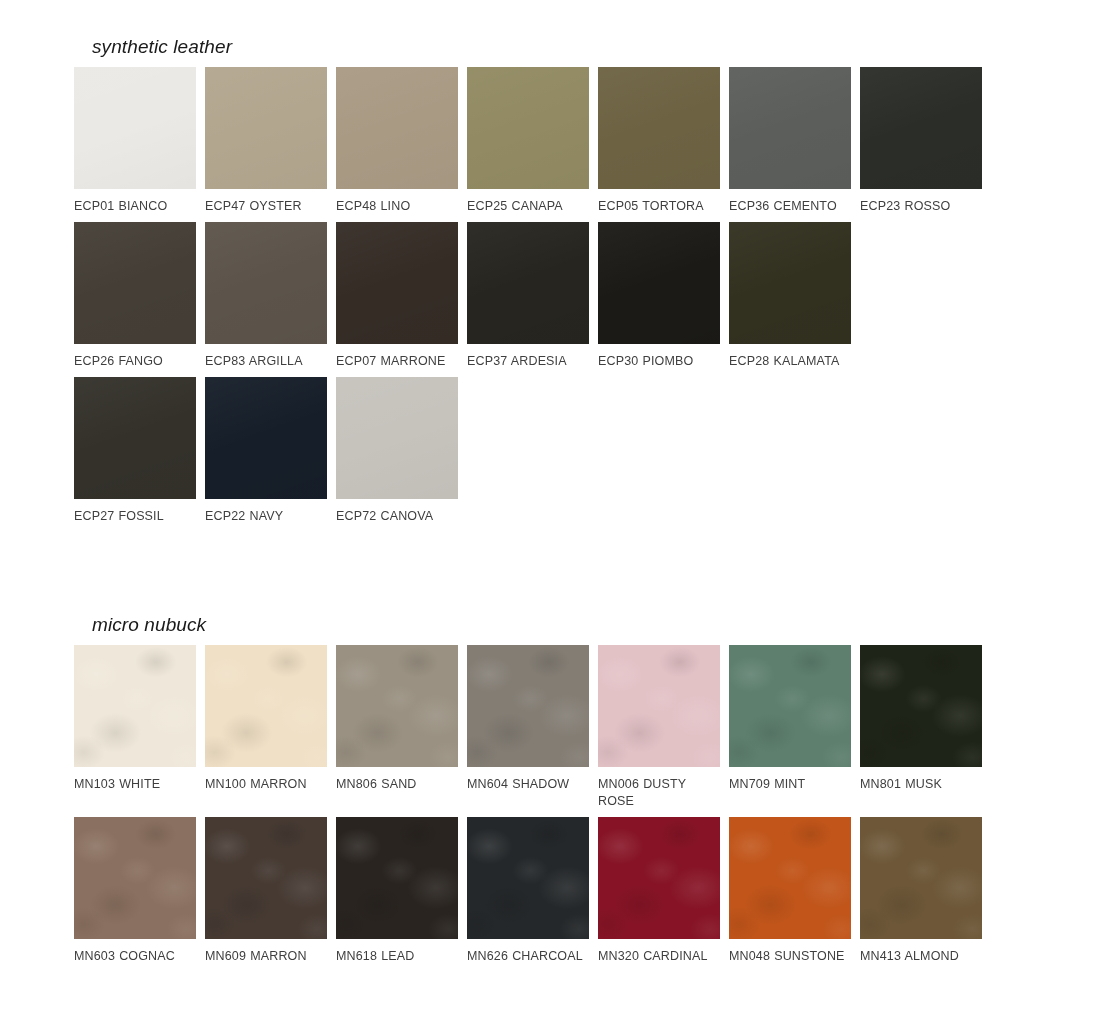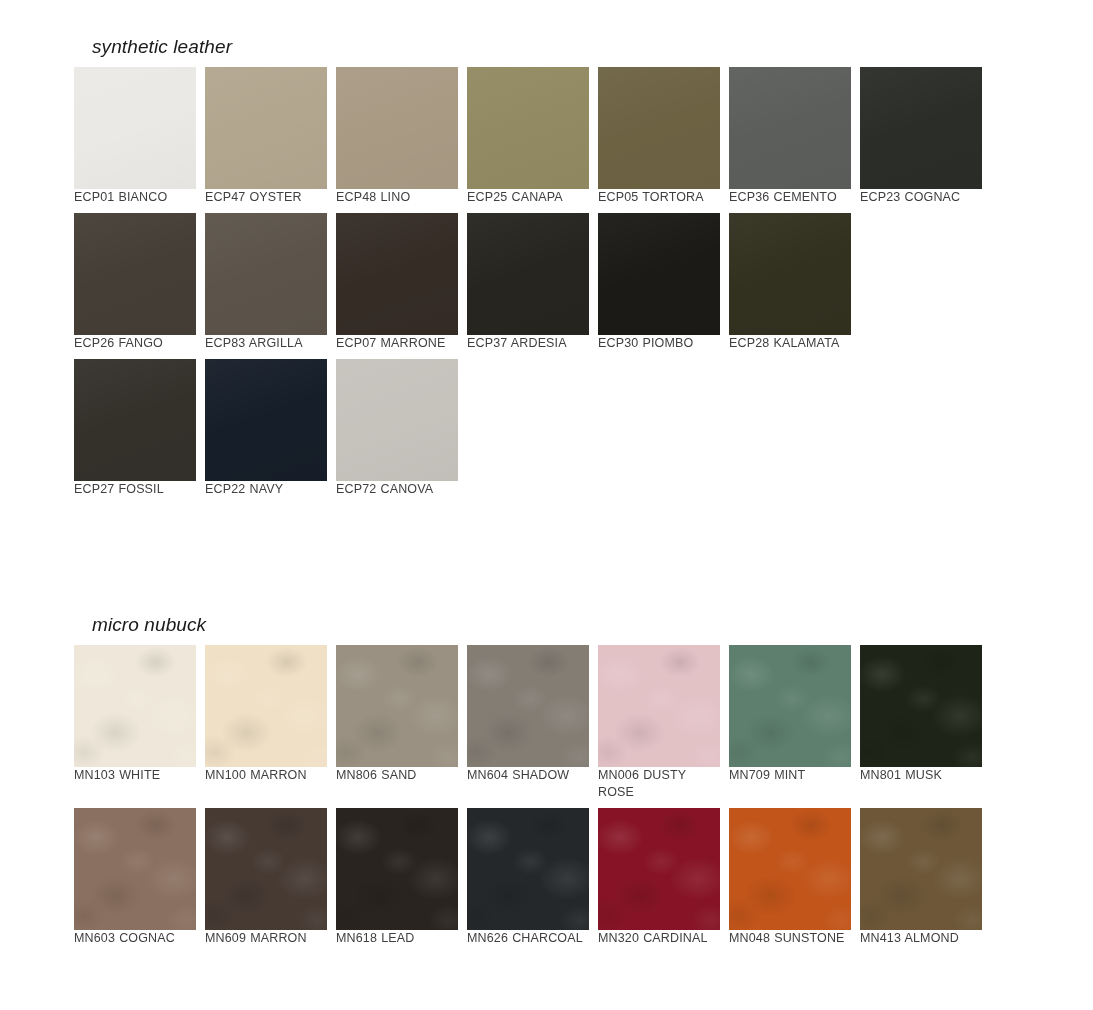--- a/index.html
+++ b/index.html
@@ -80,20 +80,21 @@
   
   .swatch-chip.tex-smooth::after {
     content: "";
     position: absolute;
     inset: 0;
     pointer-events: none;
     background: linear-gradient(160deg, rgba(255,255,255,0.045), rgba(255,255,255,0) 48%, rgba(0,0,0,0.022));
   }
 
   .swatch-label {
+    margin-top: 9px;
     font-size: 12.5px;
     line-height: 17px;
     color: #3f3f3f;
     letter-spacing: 0.15px;
     word-spacing: 0.5px;
   }
 </style>
 </head>
 <body>
 
@@ -122,21 +123,21 @@
           <div class="swatch-cell">
             <div class="swatch-chip tex-smooth" style="background-color: rgb(109, 99, 67);"></div>
             <div class="swatch-label">ECP05 TORTORA</div>
           </div>
           <div class="swatch-cell">
             <div class="swatch-chip tex-smooth" style="background-color: rgb(91, 94, 90);"></div>
             <div class="swatch-label">ECP36 CEMENTO</div>
           </div>
           <div class="swatch-cell">
             <div class="swatch-chip tex-smooth" style="background-color: rgb(43, 45, 40);"></div>
-            <div class="swatch-label">ECP23 COGNAC</div>
+            <div class="swatch-label">ECP23 ROSSO</div>
           </div>
         </div>
         <div class="swatch-row">
           <div class="swatch-cell">
             <div class="swatch-chip tex-smooth" style="background-color: rgb(68, 62, 54);"></div>
             <div class="swatch-label">ECP26 FANGO</div>
           </div>
           <div class="swatch-cell">
             <div class="swatch-chip tex-smooth" style="background-color: rgb(92, 84, 74);"></div>
             <div class="swatch-label">ECP83 ARGILLA</div>

